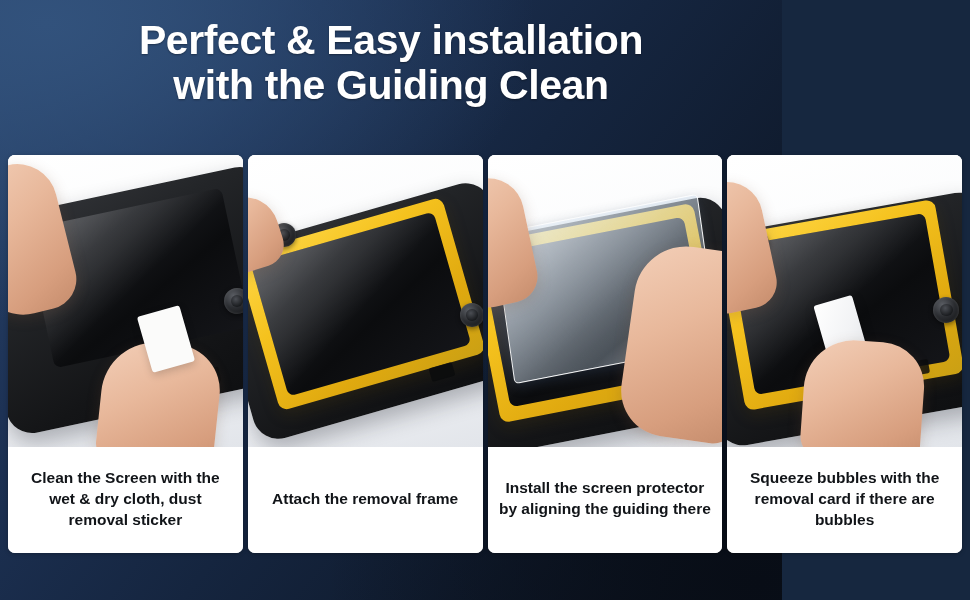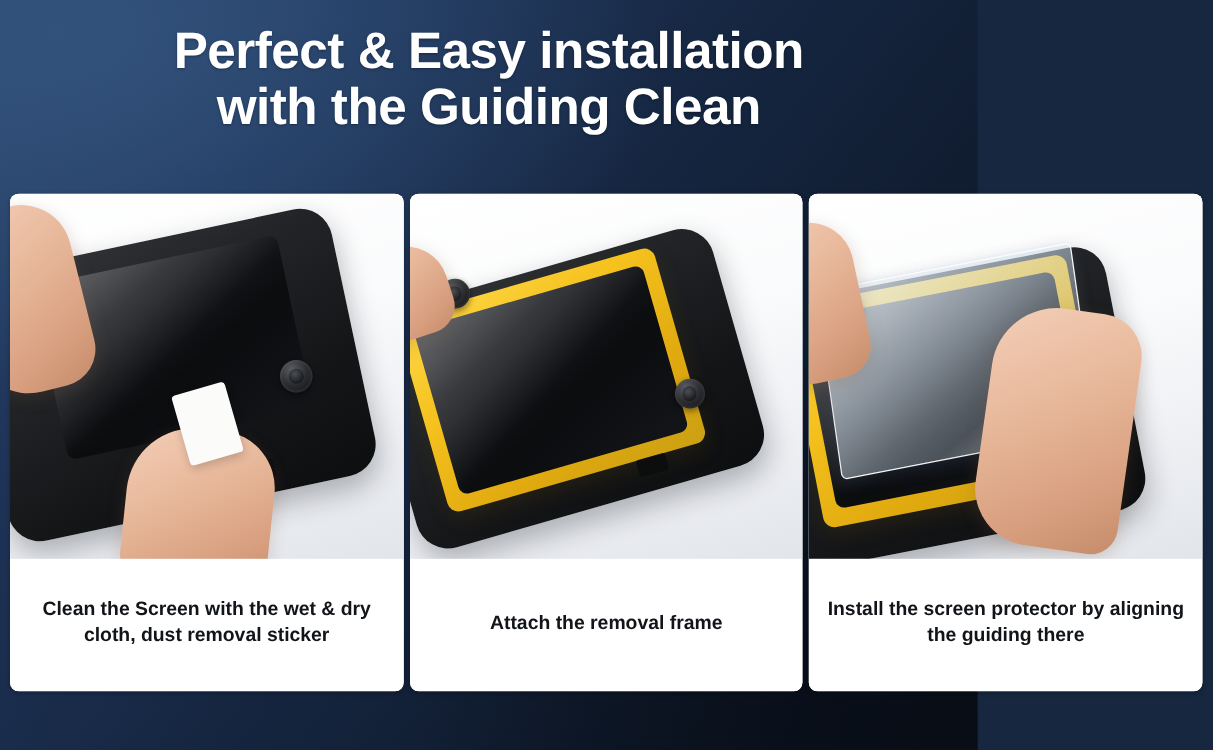--- a/index.html
+++ b/index.html
@@ -127,15 +127,31 @@
         <div class="screen" style="left:6px;top:80px;width:206px;height:154px;transform:rotate(-11deg);"></div>
         <div class="glare" style="left:6px;top:80px;width:206px;height:154px;transform:rotate(-11deg);"></div>
         <div class="prot" style="left:14px;top:58px;width:206px;height:150px;transform:rotate(-11deg) skewX(-3deg);"></div>
         <div class="stick" style="left:16px;top:80px;width:26px;height:26px;"></div>
         <div class="hand" style="left:-44px;top:24px;width:86px;height:128px;border-radius:44px 36px 26px 38px;transform:rotate(-12deg);"></div>
         <div class="hand" style="left:140px;top:92px;width:118px;height:192px;border-radius:52px 34px 22px 46px;transform:rotate(8deg);"></div>
       </div>
       <div class="cap">Install the screen protector by aligning the guiding there</div>
     </div>
 
+    <div class="card">
+      <div class="photo">
+        <div class="desk"></div>
+        <div class="deck body" style="left:-26px;top:58px;width:300px;height:212px;transform:rotate(-10deg);"></div>
+        <div class="frame" style="left:2px;top:62px;width:222px;height:176px;transform:rotate(-10deg);"></div>
+        <div class="screen" style="left:14px;top:74px;width:198px;height:150px;transform:rotate(-10deg);"></div>
+        <div class="glare" style="left:14px;top:74px;width:198px;height:150px;transform:rotate(-10deg);"></div>
+        <div class="stick" style="left:18px;top:76px;width:24px;height:24px;"></div>
+        <div class="stick" style="left:206px;top:142px;width:26px;height:26px;"></div>
+        <div class="vent" style="left:178px;top:206px;width:24px;height:14px;transform:rotate(-10deg);"></div>
+        <div class="hand" style="left:-46px;top:28px;width:88px;height:130px;border-radius:44px 36px 26px 38px;transform:rotate(-12deg);"></div>
+        <div class="card-tool" style="left:96px;top:144px;width:40px;height:76px;transform:rotate(-16deg);border-radius:3px;"></div>
+        <div class="hand" style="left:76px;top:186px;width:120px;height:120px;border-radius:50px 44px 18px 22px;transform:rotate(4deg);"></div>
+      </div>
+      <div class="cap">Squeeze bubbles with the removal card if there are bubbles</div>
+    </div>
 
   </div>
 </div>
 
 </body></html>

